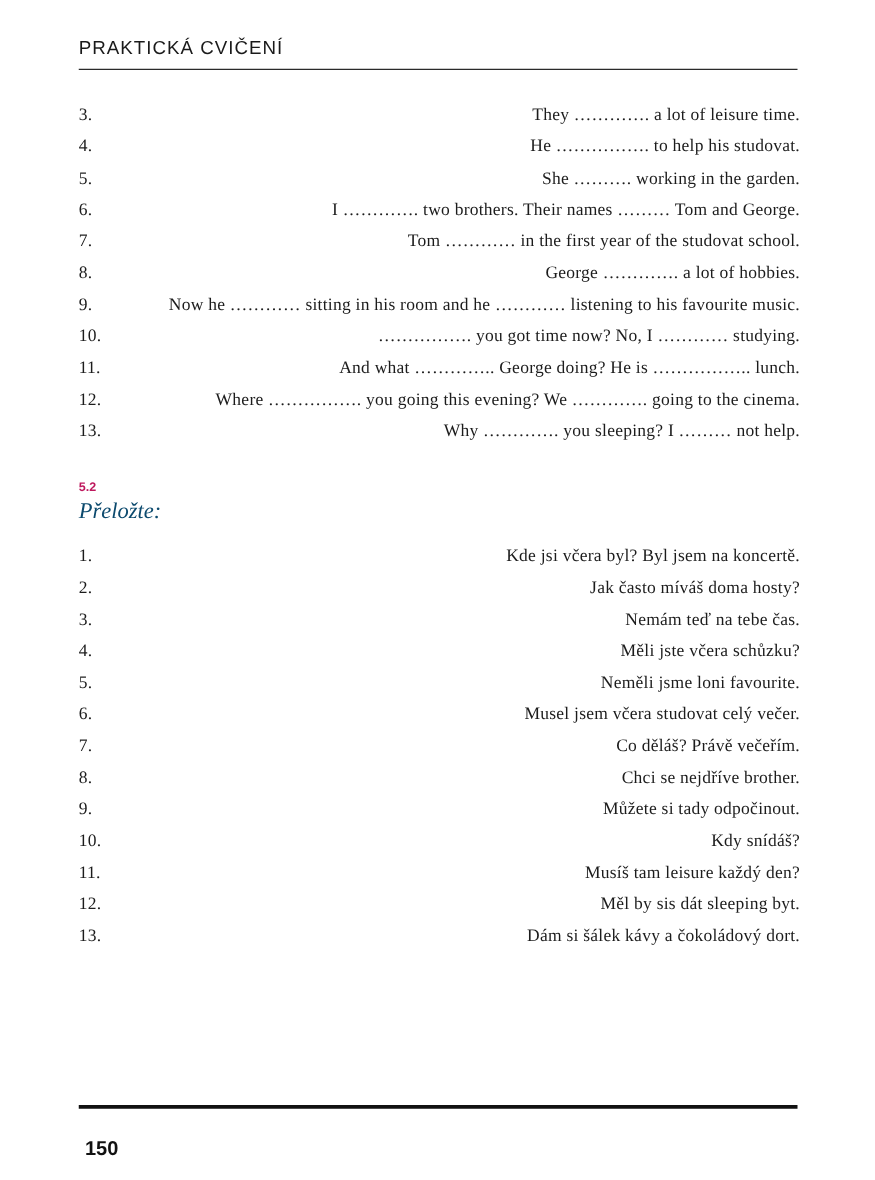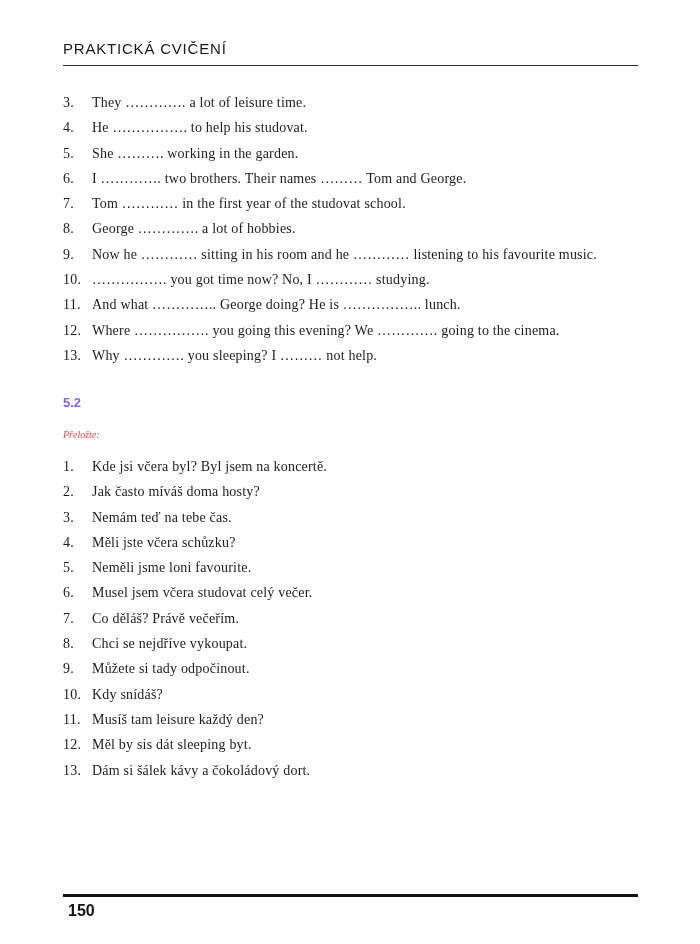--- a/index.html
+++ b/index.html
@@ -10,21 +10,21 @@
   body {
     width: 700px;
     height: 944px;
     position: relative;
     font-family: "Liberation Serif", serif;
     color: #1c1c1c;
     overflow: hidden;
   }
   .page {
     position: absolute;
-    top: 10px; left: 0;
+    top: 0; left: 0;
     width: 700px;
     height: 676px;
   }
   .content {
     padding: 30px 60px 0 63px;
   }
   .header {
     border-bottom: 1.5px solid #2a2a2a;
     padding-bottom: 7px;
     margin-right: 2px;
@@ -46,50 +46,51 @@
     margin-bottom: 10.3px;
     letter-spacing: 0.2px;
   }
   .item-num {
     flex: 0 0 29px;
     color: #1c1c1c;
   }
   .item-text {
     flex: 1;
     color: #1c1c1c;
+    text-align: right;
   }
   .section-number {
     margin-top: 32px;
     font-family: "Liberation Sans", sans-serif;
-    font-size: 13px;
+    font-size: 10px;
     font-weight: bold;
-    color: #8b5cf6;
+    color: #be185d;
   }
   .section-instruction {
-    margin-top: 19px;
-    font-size: 10px;
+    margin-top: 2px;
+    font-size: 18px;
     font-style: italic;
-    color: #ef4444;
+    color: #0c4a6e;
   }
   .exercise-2 {
     margin-top: 19px;
   }
   .footer {
     position: absolute;
     left: 63px;
     right: 62px;
     top: 884px;
     border-top: 3px solid #111;
   }
   .page-number {
     font-family: "Liberation Sans", sans-serif;
     font-size: 16px;
     font-weight: bold;
     color: #111;
-    padding-top: 5px;
+    padding-top: 24px;
     padding-left: 5px;
   }
 </style>
 </head>
 <body>
 
 <div class="page">
   <div class="content">
 
     <div class="header">
@@ -170,21 +171,21 @@
       <div class="item">
         <span class="item-num">6.</span>
         <span class="item-text">Musel jsem včera studovat celý večer.</span>
       </div>
       <div class="item">
         <span class="item-num">7.</span>
         <span class="item-text">Co děláš? Právě večeřím.</span>
       </div>
       <div class="item">
         <span class="item-num">8.</span>
-        <span class="item-text">Chci se nejdříve vykoupat.</span>
+        <span class="item-text">Chci se nejdříve brother.</span>
       </div>
       <div class="item">
         <span class="item-num">9.</span>
         <span class="item-text">Můžete si tady odpočinout.</span>
       </div>
       <div class="item">
         <span class="item-num">10.</span>
         <span class="item-text">Kdy snídáš?</span>
       </div>
       <div class="item">

